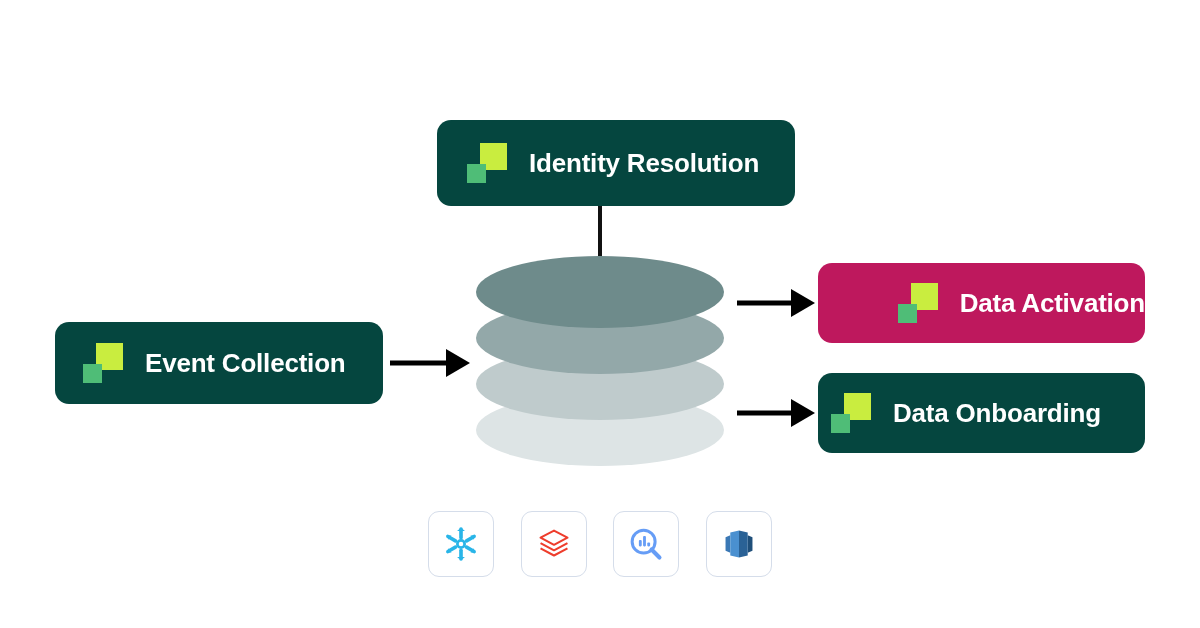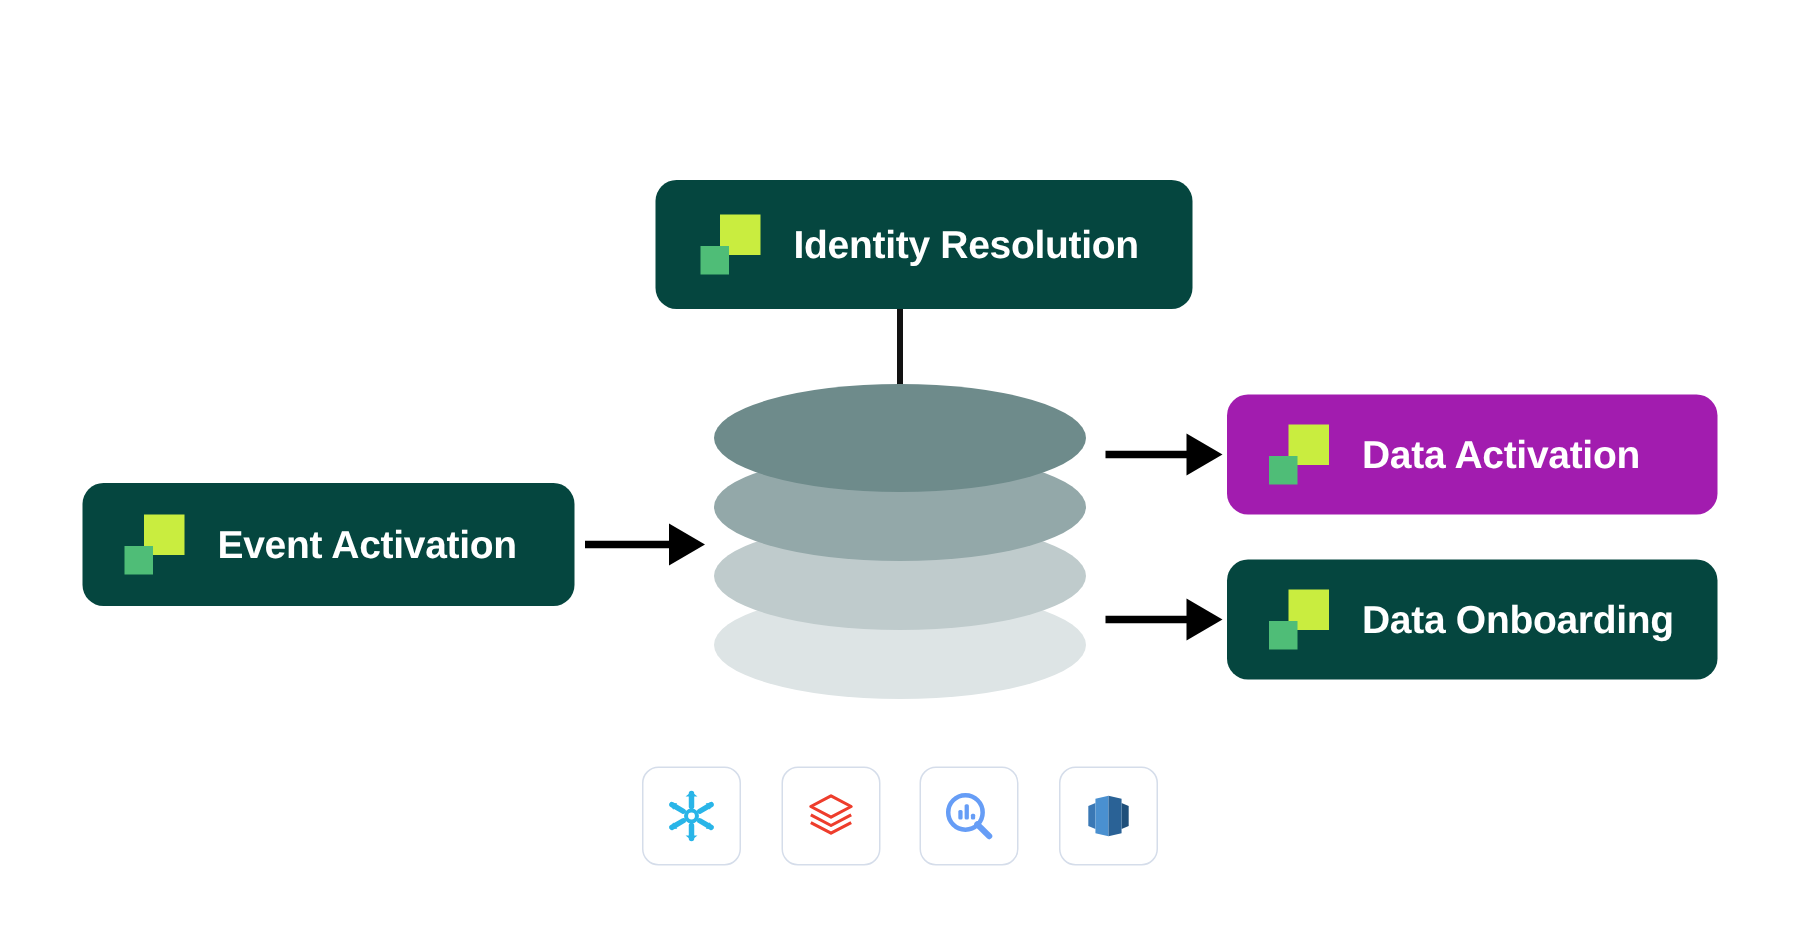--- a/index.html
+++ b/index.html
@@ -65,21 +65,21 @@
   
   #box-identity   { left: 437px; top: 120px;  width: 358px; height: 86px; padding-left: 30px; }
   #box-identity .node-label { margin-left: 22px; }
 
   #box-event      { left: 55px;  top: 322px;  width: 328px; height: 82px; padding-left: 28px; }
   #box-event .node-label { margin-left: 22px; }
 
   #box-activation { left: 818px; top: 263px;  width: 327px; height: 80px; padding-left: 28px; }
   #box-activation .node-label { margin-left: 22px; }
 
-  #box-onboarding { left: 818px; top: 373px;  width: 327px; height: 80px; padding-left: 28px; }
+  #box-onboarding { left: 818px; top: 373px;  width: 327px; height: 80px; padding-left: 13px; }
   #box-onboarding .node-label { margin-left: 22px; }
 
   
   #connector-line {
     position: absolute;
     left: 598px;
     top: 203px;
     width: 4px;
     height: 62px;
     background: #111111;
@@ -159,24 +159,24 @@
       <span class="sq-small" style="background: rgb(79, 189, 119);"></span>
     </span>
     <span class="node-label" style="color: rgb(255, 255, 255);">Identity Resolution</span>
   </div>
 
   <div class="node-box" id="box-event" style="background: rgb(5, 70, 63);">
     <span class="brandmark">
       <span class="sq-big" style="background: rgb(201, 237, 63);"></span>
       <span class="sq-small" style="background: rgb(79, 189, 119);"></span>
     </span>
-    <span class="node-label" style="color: rgb(255, 255, 255);">Event Activation</span>
-  </div>
-
-  <div class="node-box" id="box-activation" style="background: #a21caf;">
+    <span class="node-label" style="color: rgb(255, 255, 255);">Event Collection</span>
+  </div>
+
+  <div class="node-box" id="box-activation" style="background: #be185d; justify-content: flex-end;">
     <span class="brandmark">
       <span class="sq-big" style="background: rgb(201, 237, 63);"></span>
       <span class="sq-small" style="background: rgb(79, 189, 119);"></span>
     </span>
     <span class="node-label" style="color: rgb(255, 255, 255);">Data Activation</span>
   </div>
 
   <div class="node-box" id="box-onboarding" style="background: rgb(5, 70, 63);">
     <span class="brandmark">
       <span class="sq-big" style="background: rgb(201, 237, 63);"></span>

